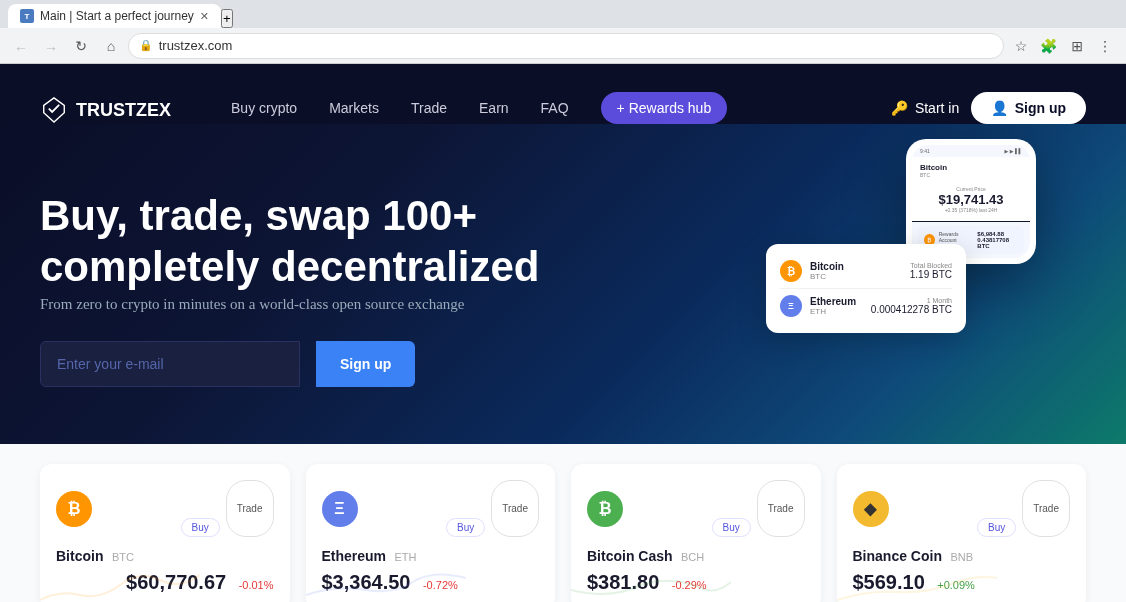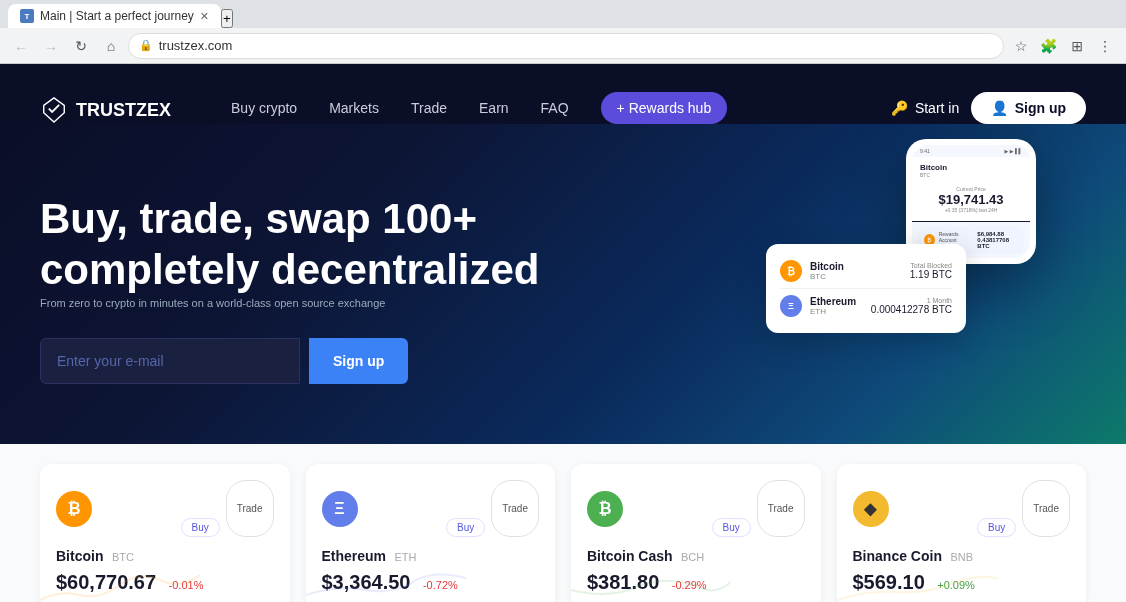--- a/index.html
+++ b/index.html
@@ -25,22 +25,22 @@
     .nav-link { color: #ccd; font-size: 14px; text-decoration: none; cursor: pointer; }
     .rewards-btn { background: #5b4cdb; color: white; border: none; border-radius: 20px; padding: 8px 16px; font-size: 14px; cursor: pointer; font-weight: 500; }
     .nav-auth { display: flex; align-items: center; gap: 12px; margin-left: auto; }
     .signin-btn { background: none; border: none; color: white; font-size: 14px; cursor: pointer; display: flex; align-items: center; gap: 6px; }
     .signup-btn { background: white; color: #0a0e27; border: none; border-radius: 20px; padding: 8px 20px; font-size: 14px; cursor: pointer; font-weight: 600; display: flex; align-items: center; gap: 6px; }
 
     
     .hero { background: linear-gradient(135deg, #0a0e27 0%, #0d1535 30%, #0a2a5c 60%, #0e4a7a 80%, #0d7a6a 100%); min-height: 320px; padding: 50px 40px 40px; position: relative; display: flex; align-items: center; }
     .hero-content { flex: 1; max-width: 500px; z-index: 2; }
     .hero-title { color: white; font-size: 42px; font-weight: 700; line-height: 1.2; }
-    .hero-subtitle { color: #99aabb; font-size: 11px; line-height: 1.6; margin-bottom: 25px; }
-    .hero-form { display: flex; gap: 9px; }
+    .hero-subtitle { color: #99aabb; font-size: 15px; line-height: 1.6; margin-bottom: 25px; font-family: Liberation Serif, serif; }
+    .hero-form { display: flex; gap: 16px; }
     .hero-input { flex: 1; max-width: 260px; background: #1a2040; border: 1px solid #2a3060; border-radius: 6px 0 0 6px; padding: 14px 16px; color: #aabbcc; font-size: 14px; outline: none; }
     .hero-input::placeholder { color: #5566aa; }
     .hero-signup-btn { background: #3b82f6; color: white; border: none; border-radius: 0 6px 6px 0; padding: 14px 24px; font-size: 14px; font-weight: 600; cursor: pointer; }
 
     
     .hero-phone { position: absolute; right: 80px; top: 20px; width: 140px; }
     .phone-outer { background: white; border-radius: 20px; padding: 6px; box-shadow: 0 20px 60px rgba(0,0,0,0.4); width: 130px; }
     .phone-screen { background: #f5f7ff; border-radius: 16px; overflow: hidden; font-size: 7px; }
     .phone-status { background: #f5f7ff; padding: 3px 8px; display: flex; justify-content: space-between; color: #666; font-size: 5px; }
     .phone-header { background: white; padding: 6px 8px 4px; }
@@ -228,21 +228,21 @@
           <div class="coin-icon-wrapper btc-icon">₿</div>
           <div class="price-card-actions">
             <button class="price-card-btn buy">Buy</button>
             <button class="price-card-btn trade">Trade</button>
           </div>
         </div>
         <div>
           <span class="price-card-name">Bitcoin</span>
           <span class="price-card-ticker">BTC</span>
         </div>
-        <div style="margin-top:6px;">
+        <div style="margin-top:6px;text-align:right;">
           <span class="price-card-price">$60,770.67</span>
           <span class="price-card-change negative">-0.01%</span>
         </div>
         <svg class="price-card-chart" viewBox="0 0 160 40">
           <path d="M0 30 Q20 20 40 25 Q60 30 80 15 Q100 0 120 10 Q140 20 160 5" stroke="#ff9500" stroke-width="2" fill="none"></path>
         </svg>
       </div>
 
       <div class="price-card">
         <div class="price-card-header">

